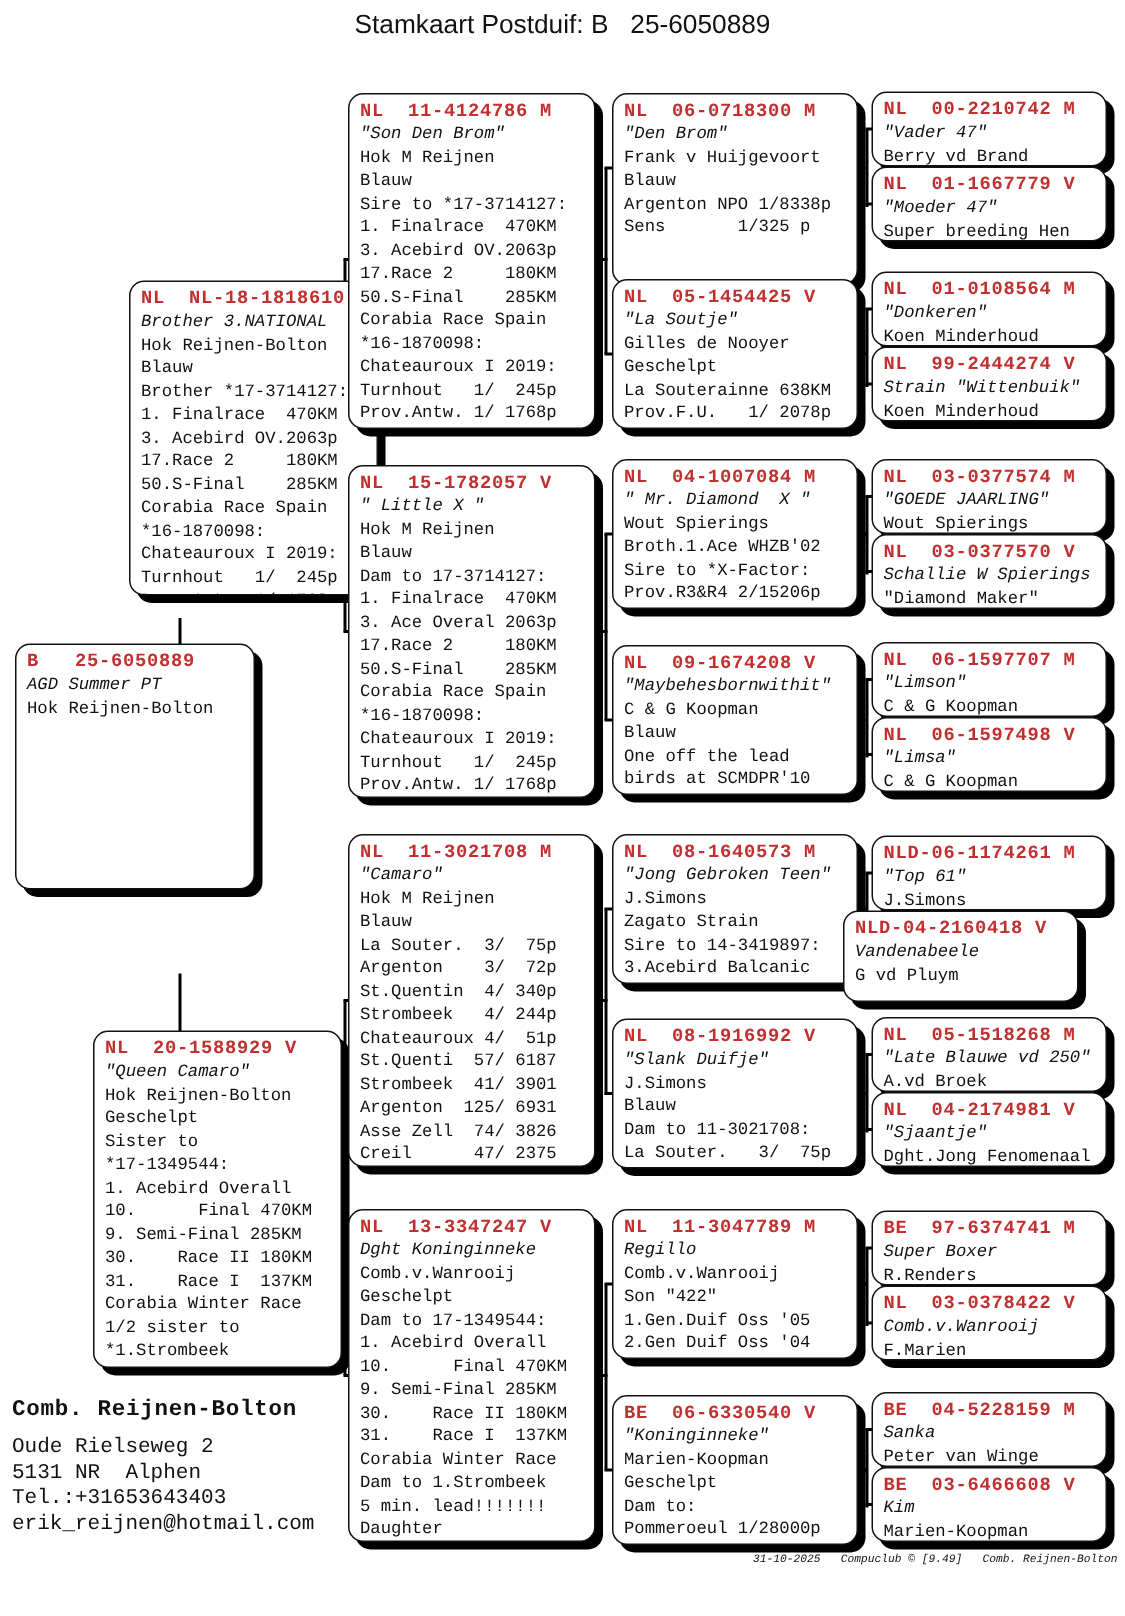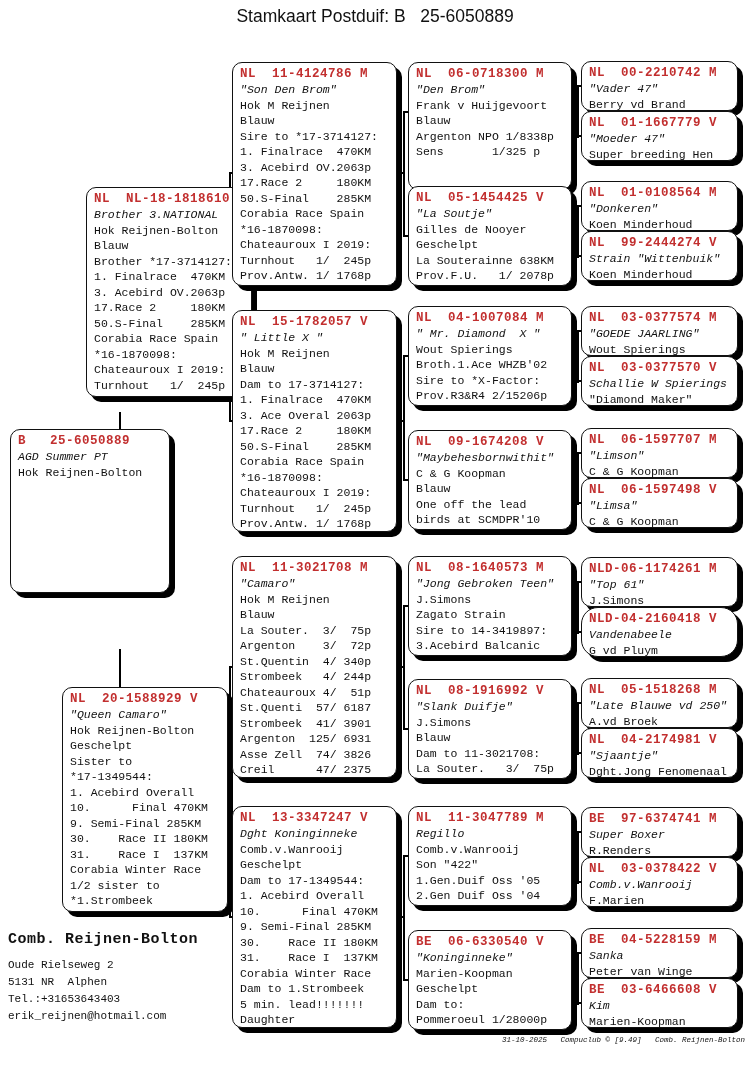--- a/index.html
+++ b/index.html
@@ -9,21 +9,21 @@
          font-family:"Liberation Sans",sans-serif;font-size:17.5px;color:#111;white-space:pre;}
   .pbox{position:absolute;background:#fff;border:1.6px solid #111;border-radius:10px;
         box-shadow:5px 5px 0 #000;box-sizing:border-box;padding:3px 5px 0 7px;overflow:hidden;}
   .ring{color:#c22f2f;font-weight:bold;font-size:12.5px;line-height:16px;
         letter-spacing:0.5px;white-space:pre;}
   .ln{font-size:11.5px;line-height:15.5px;white-space:pre;color:#111;}
   .ln.first{font-style:italic;}
   .seg{position:absolute;background:#000;}
   .owner{position:absolute;left:8px;top:931px;}
   .owner-name{font-weight:bold;font-size:15px;letter-spacing:0.5px;white-space:pre;margin-bottom:9px;}
-  .owner-line{font-size:11px;line-height:17px;white-space:pre;}
+  .owner-line{font-size:14px;line-height:17px;white-space:pre;}
   .footer{position:absolute;top:1036px;right:5px;font-size:7.5px;font-style:italic;white-space:pre;}
 </style>
 </head>
 <body>
 
 <div class="page">
   <div class="title">Stamkaart Postduif: B   25-6050889</div>
   <div id="connectors">
       <div class="seg" style="left: 119px; top: 412px; width: 2px; height: 18px;"></div>
       <div class="seg" style="left: 119px; top: 649px; width: 2px; height: 39px;"></div>
@@ -288,21 +288,21 @@
       <div class="pbox" style="left: 581px; top: 478px; width: 157px; height: 50px;">
         <div class="ring">NL  06-1597498 V</div>
         <div class="ln first">"Limsa"</div>
         <div class="ln">C &amp; G Koopman</div>
       </div>
       <div class="pbox" style="left: 581px; top: 557px; width: 157px; height: 50px;">
         <div class="ring">NLD-06-1174261 M</div>
         <div class="ln first">"Top 61"</div>
         <div class="ln">J.Simons</div>
       </div>
-      <div class="pbox" style="left: 581px; top: 607px; width: 157px; height: 50px; border-radius: 17px;">
+      <div class="pbox" style="left: 562px; top: 607px; width: 157px; height: 61px;">
         <div class="ring">NLD-04-2160418 V</div>
         <div class="ln first">Vandenabeele</div>
         <div class="ln">G vd Pluym</div>
       </div>
       <div class="pbox" style="left: 581px; top: 678px; width: 157px; height: 50px;">
         <div class="ring">NL  05-1518268 M</div>
         <div class="ln first">"Late Blauwe vd 250"</div>
         <div class="ln">A.vd Broek</div>
       </div>
       <div class="pbox" style="left: 581px; top: 728px; width: 157px; height: 50px;">

